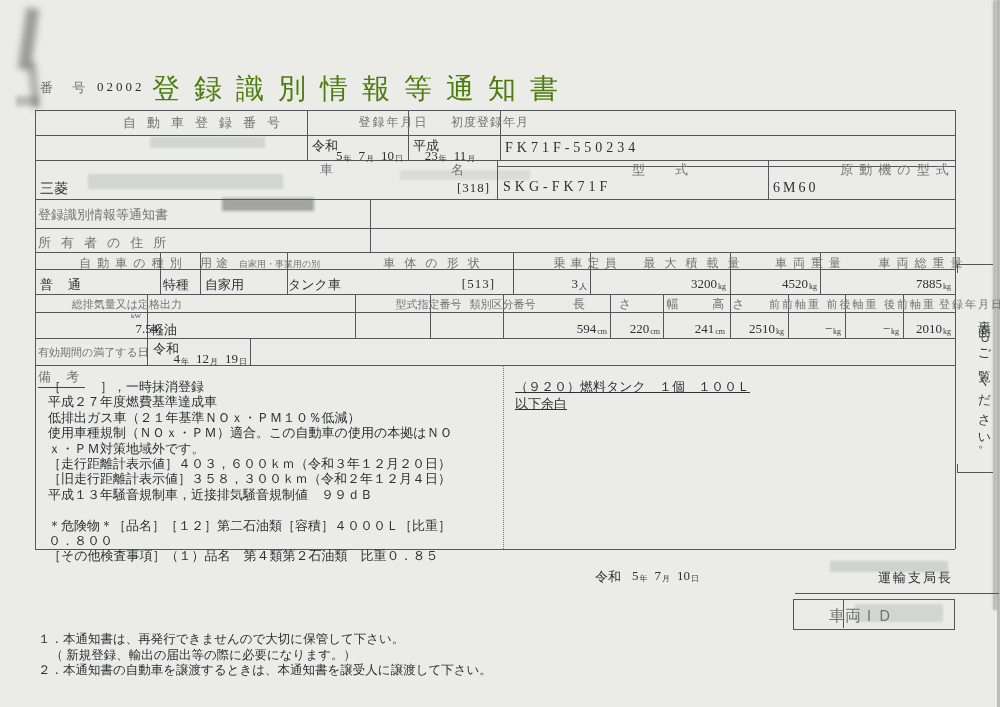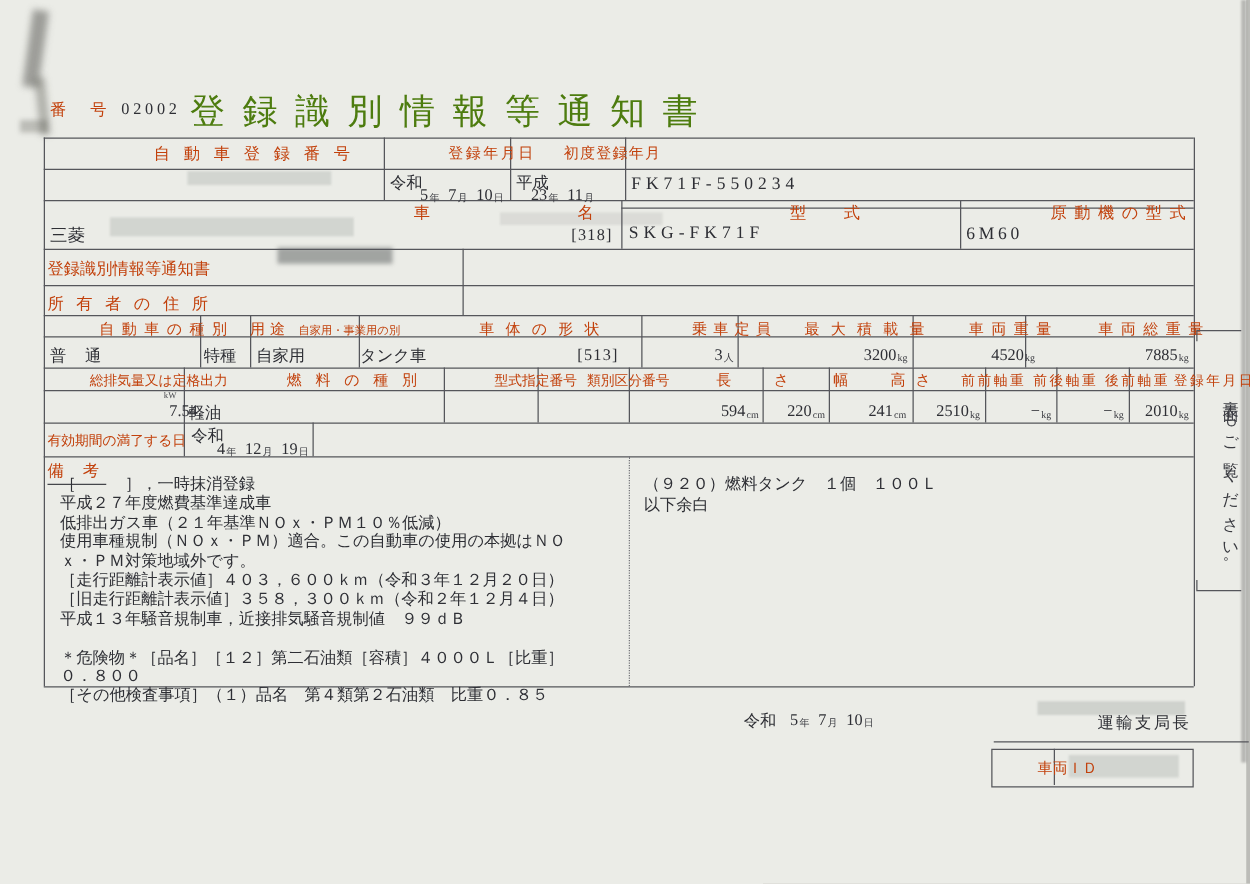--- a/index.html
+++ b/index.html
@@ -11,21 +11,21 @@
     position:relative;
     width:1000px;height:707px;
     background:#ebece7;
     overflow:hidden;
     color:#33343a;
   }
   .abs{position:absolute;white-space:nowrap;}
   .hline{position:absolute;height:1px;background:#55565b;}
   .vline{position:absolute;width:1px;background:#55565b;}
   .dotline{position:absolute;width:0;border-left:1px dotted #74757a;}
-  .lbl{font-size:12px;color:#c2410c;}
+  .lbl{font-size:12px;color:#737373;}
   .val{font-size:13px;color:#2e2f35;}
   .center{text-align:center;padding-left:36px;}
   .right{text-align:right;}
   .u{font-size:8px;vertical-align:-1px;margin-left:1px;color:#3a3b41;}
   .num{font-size:13px;}
   .gap{margin-left:7px;}
   .smudge{position:absolute;pointer-events:none;}
   .side-note{
     writing-mode:vertical-rl;
     font-size:13px;letter-spacing:5px;color:#3a3b41;
@@ -109,21 +109,21 @@
   <span class="abs val" style="left:312px;top:137px;">令和</span>
   <span class="abs val right" style="left:305px;top:148px;width:98px;">
     <span class="num">5</span><span class="u">年</span><span class="num gap">7</span><span class="u">月</span><span class="num gap">10</span><span class="u">日</span>
   </span>
   <span class="abs val" style="left:413px;top:137px;">平成</span>
   <span class="abs val right" style="left:405px;top:148px;width:90px;text-align:center;">
     <span class="num">23</span><span class="u">年</span><span class="num gap">11</span><span class="u">月</span>
   </span>
   <span class="abs val" style="left:505px;top:140px;font-size:14px;letter-spacing:4px;">FK71F-550234</span>
 
-  <span class="abs lbl" style="left:320px;top:161px;font-size:13px;letter-spacing:118px;margin-left:11px;">車名</span>
+  <span class="abs lbl" style="left:320px;top:161px;font-size:13px;letter-spacing:118px;">車名</span>
   <span class="abs lbl" style="left:632px;top:161px;font-size:13px;letter-spacing:30px;">型式</span>
   <span class="abs lbl center" style="left:768px;top:161px;width:187px;font-size:13px;letter-spacing:6px;">原動機の型式</span>
   <span class="abs val" style="left:40px;top:180px;font-size:14px;">三菱</span>
   <span class="abs val" style="left:457px;top:180px;letter-spacing:1px;">[318]</span>
   <span class="abs val" style="left:503px;top:179px;font-size:14px;letter-spacing:4px;">SKG-FK71F</span>
   <span class="abs val" style="left:773px;top:180px;font-size:14px;letter-spacing:3px;">6M60</span>
 
   <span class="abs lbl" style="left:38px;top:206px;font-size:13px;">登録識別情報等通知書</span>
   <span class="abs lbl" style="left:38px;top:234px;font-size:13px;letter-spacing:10px;">所有者の住所</span>
 
@@ -136,25 +136,24 @@
   <span class="abs lbl center" style="left:730px;top:255px;width:90px;letter-spacing:6px;">車両重量</span>
   <span class="abs lbl center" style="left:820px;top:255px;width:135px;letter-spacing:6px;">車両総重量</span>
 
   <span class="abs val" style="left:40px;top:276px;letter-spacing:15px;">普通</span>
   <span class="abs val" style="left:163px;top:276px;">特種</span>
   <span class="abs val" style="left:205px;top:276px;">自家用</span>
   <span class="abs val" style="left:288px;top:276px;">タンク車</span>
   <span class="abs val right" style="left:430px;top:276px;width:65px;letter-spacing:1px;">[513]</span>
   <span class="abs val right" style="left:513px;top:276px;width:74px;"><span class="num">3</span><span class="u">人</span></span>
   <span class="abs val right" style="left:590px;top:276px;width:136px;"><span class="num">3200</span><span class="u">kg</span></span>
-  <span class="abs val right" style="left:697px;top:276px;width:120px;padding-left:11px;"><span class="num">4520</span><span class="u">kg</span></span>
+  <span class="abs val right" style="left:697px;top:276px;width:120px;"><span class="num">4520</span><span class="u">kg</span></span>
   <span class="abs val right" style="left:830px;top:276px;width:121px;"><span class="num">7885</span><span class="u">kg</span></span>
 
   <span class="abs lbl center" style="left:35px;top:297px;width:112px;font-size:11px;">総排気量又は定格出力</span>
-  <span class="abs lbl center" style="left:147px;top:296px;width:208px;letter-spacing:11px;">燃料の種別</span>
   <span class="abs lbl center" style="left:355px;top:297px;width:75px;font-size:11px;">型式指定番号</span>
   <span class="abs lbl center" style="left:430px;top:297px;width:73px;font-size:11px;">類別区分番号</span>
   <span class="abs lbl center" style="left:503px;top:296px;width:107px;letter-spacing:34px;text-indent:34px;">長さ</span>
   <span class="abs lbl center" style="left:610px;top:296px;width:53px;">幅</span>
   <span class="abs lbl center" style="left:663px;top:296px;width:67px;letter-spacing:8px;">高さ</span>
   <span class="abs lbl center" style="left:730px;top:297px;width:58px;font-size:11px;letter-spacing:2px;">前前軸重</span>
   <span class="abs lbl center" style="left:788px;top:297px;width:57px;font-size:11px;letter-spacing:2px;">前後軸重</span>
   <span class="abs lbl center" style="left:845px;top:297px;width:58px;font-size:11px;letter-spacing:2px;">後前軸重</span>
   <span class="abs lbl center" style="left:903px;top:297px;width:52px;font-size:11px;letter-spacing:2px;">登録年月日</span>
 
@@ -181,30 +180,33 @@
 低排出ガス車（２１年基準ＮＯｘ・ＰＭ１０％低減）
 使用車種規制（ＮＯｘ・ＰＭ）適合。この自動車の使用の本拠はＮＯ
 ｘ・ＰＭ対策地域外です。
 ［走行距離計表示値］４０３，６００ｋｍ（令和３年１２月２０日）
 ［旧走行距離計表示値］３５８，３００ｋｍ（令和２年１２月４日）
 平成１３年騒音規制車，近接排気騒音規制値　９９ｄＢ
 
 ＊危険物＊［品名］［１２］第二石油類［容積］４０００Ｌ［比重］
 ０．８００
 ［その他検査事項］（１）品名　第４類第２石油類　比重０．８５</div>
-  <div class="abs remarks-block-r" style="left:515px;top:379px;width:430px;">（９２０）燃料タンク　１個　１００Ｌ
+  <div class="abs remarks-block-r" style="left:515px;top:379px;width:430px;text-decoration:underline;">（９２０）燃料タンク　１個　１００Ｌ
 以下余白</div>
 
   <div class="abs side-note" style="left:957px;top:264px;width:36px;height:209px;padding-top:34px;box-sizing:border-box;text-align:center;">裏面もご覧ください。</div>
 
   <span class="abs val" style="left:595px;top:568px;">令和</span>
   <span class="abs val" style="left:632px;top:568px;">
     <span class="num">5</span><span class="u">年</span><span class="num gap">7</span><span class="u">月</span><span class="num gap">10</span><span class="u">日</span>
   </span>
   <span class="abs val" style="left:878px;top:569px;letter-spacing:2px;">運輸支局長</span>
   <div class="hline" style="left:795px;top:593px;width:204px;"></div>
 
   <div class="abs" style="left:793px;top:599px;width:160px;height:29px;border:1px solid #55565b;"></div>
   <div class="vline" style="left:843px;top:599px;height:29px;"></div>
-  <span class="abs lbl center" style="left:793px;top:606px;width:50px;font-size:12px;">車両ＩＤ</span>
-
+  <span class="abs lbl center" style="left:793px;top:606px;width:50px;font-size:16px;">車両ＩＤ</span>
+
+  <div class="abs remarks-block" style="left:38px;top:632px;width:560px;font-size:12.5px;line-height:15.5px;">１．本通知書は、再発行できませんので大切に保管して下さい。
+　（ 新規登録、輸出の届出等の際に必要になります。）
+２．本通知書の自動車を譲渡するときは、本通知書を譲受人に譲渡して下さい。</div>
 
 </div>
 
 </body></html>

